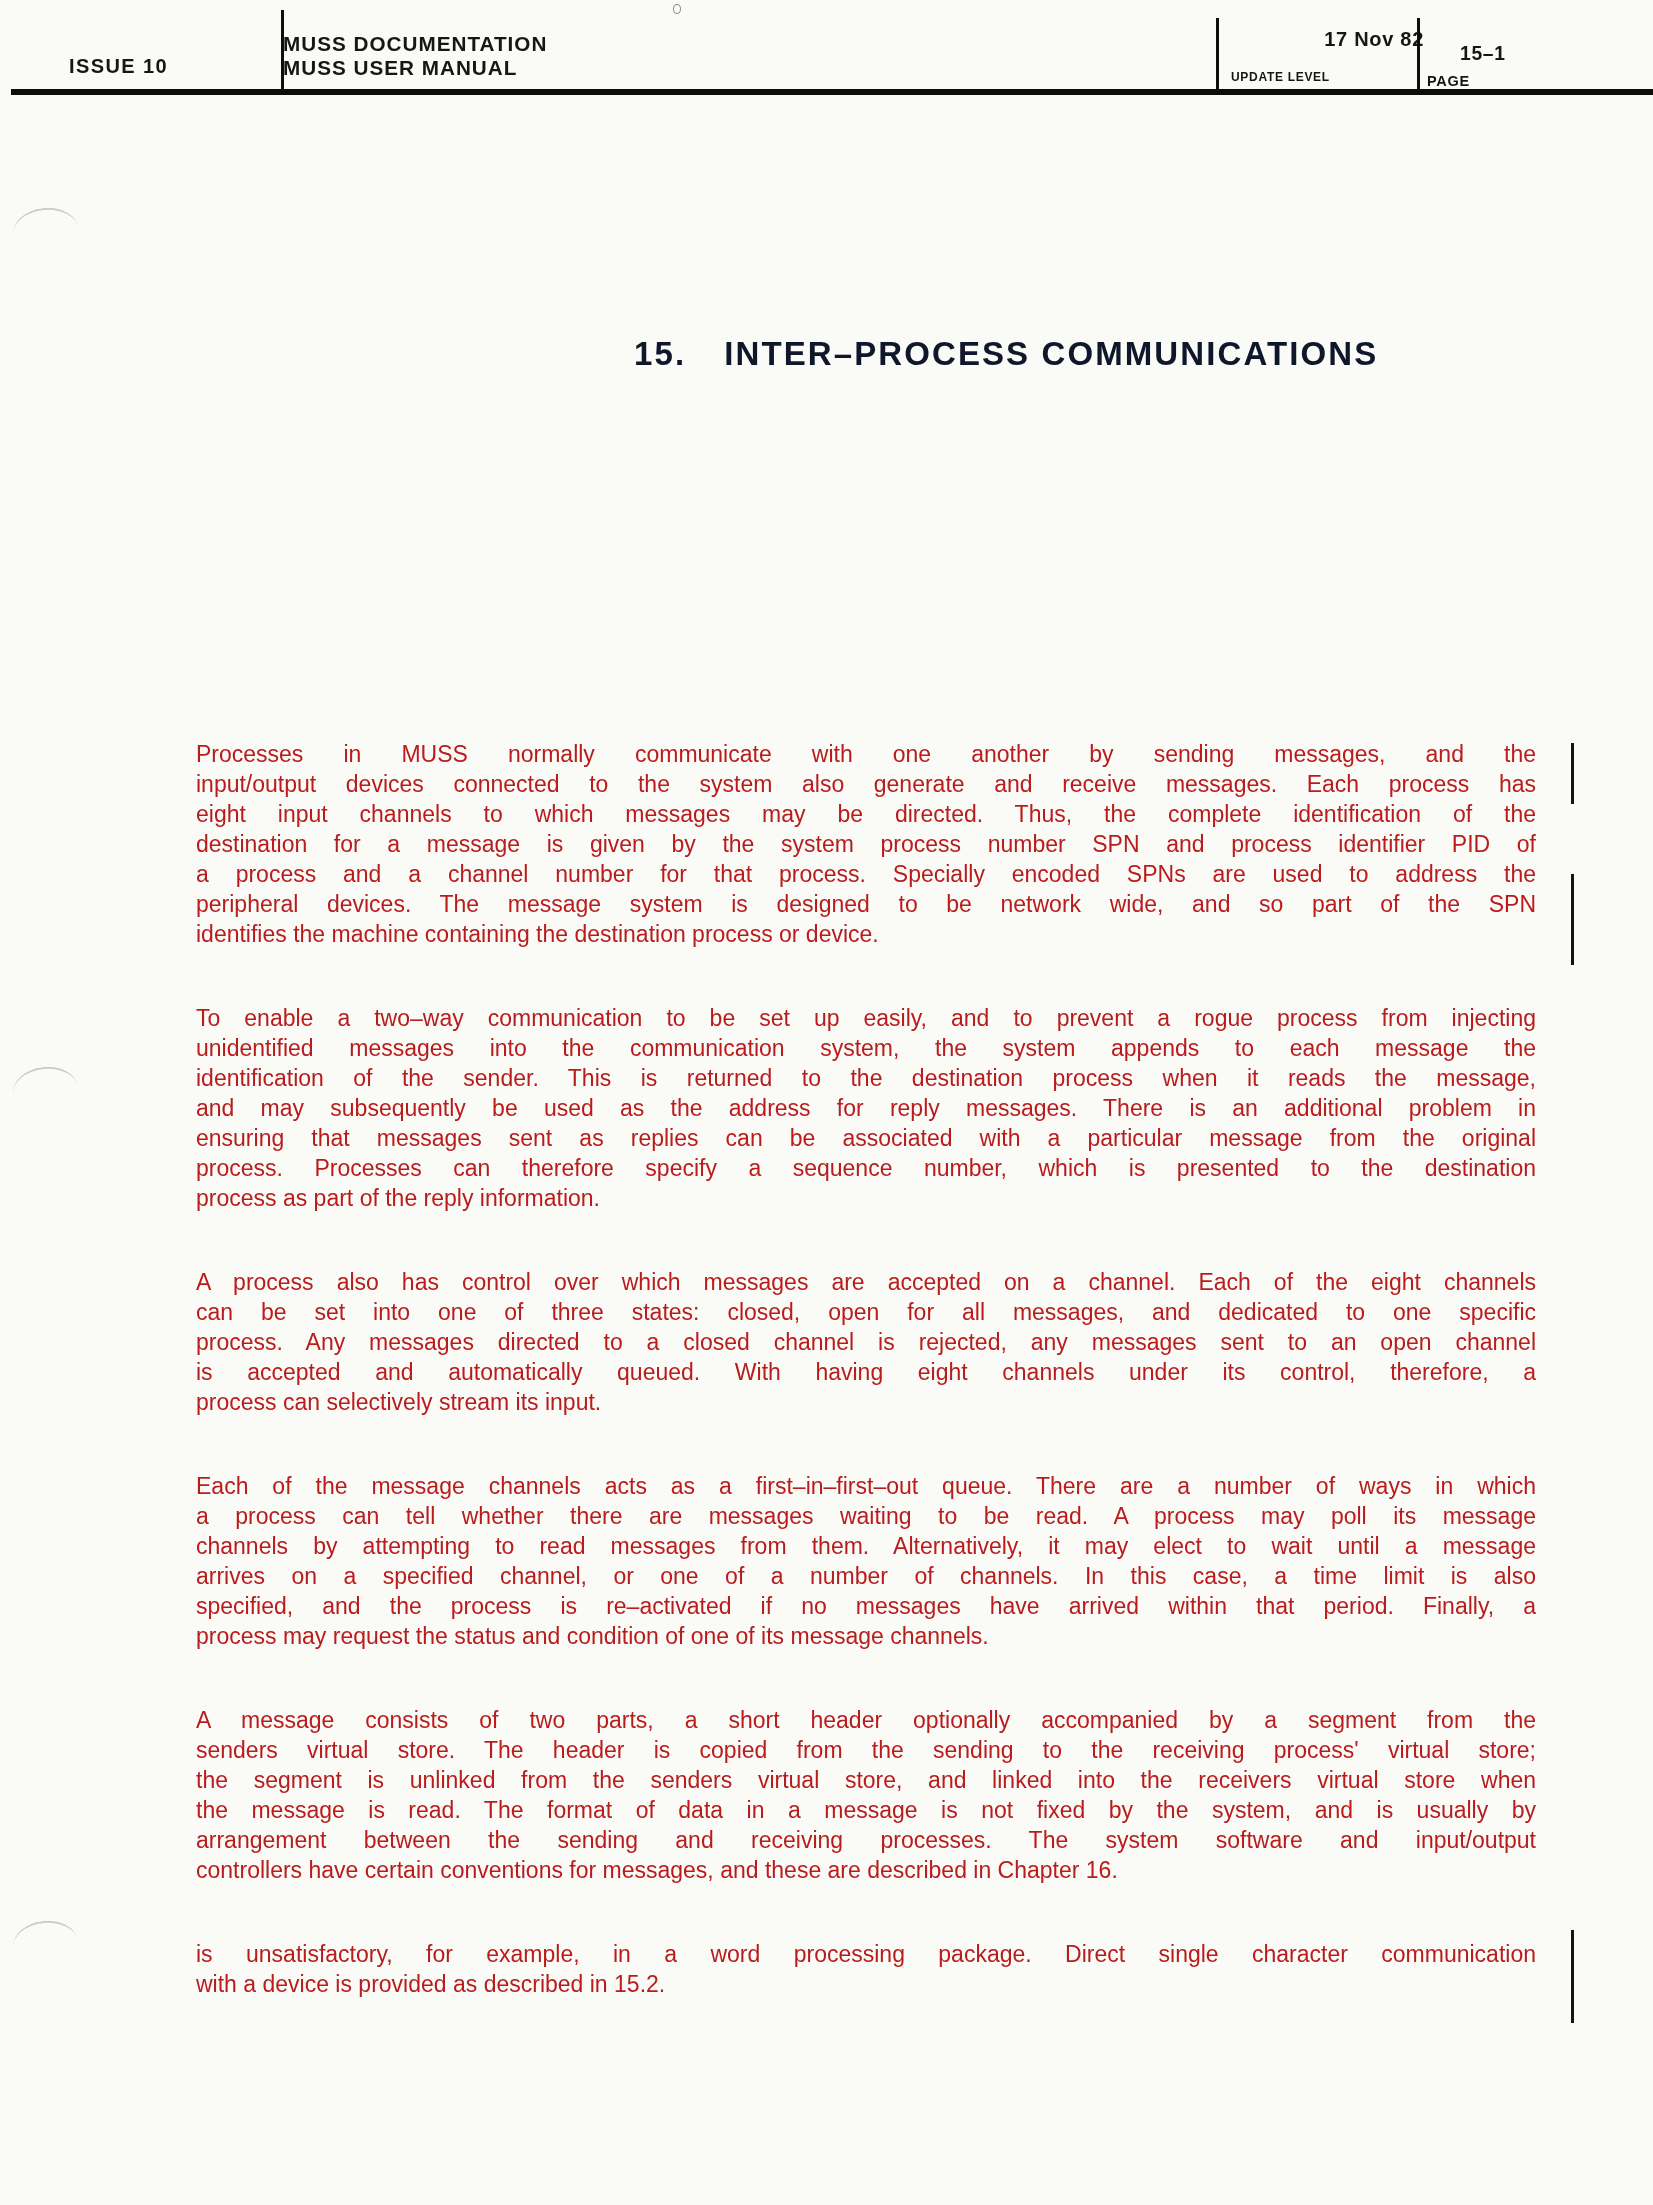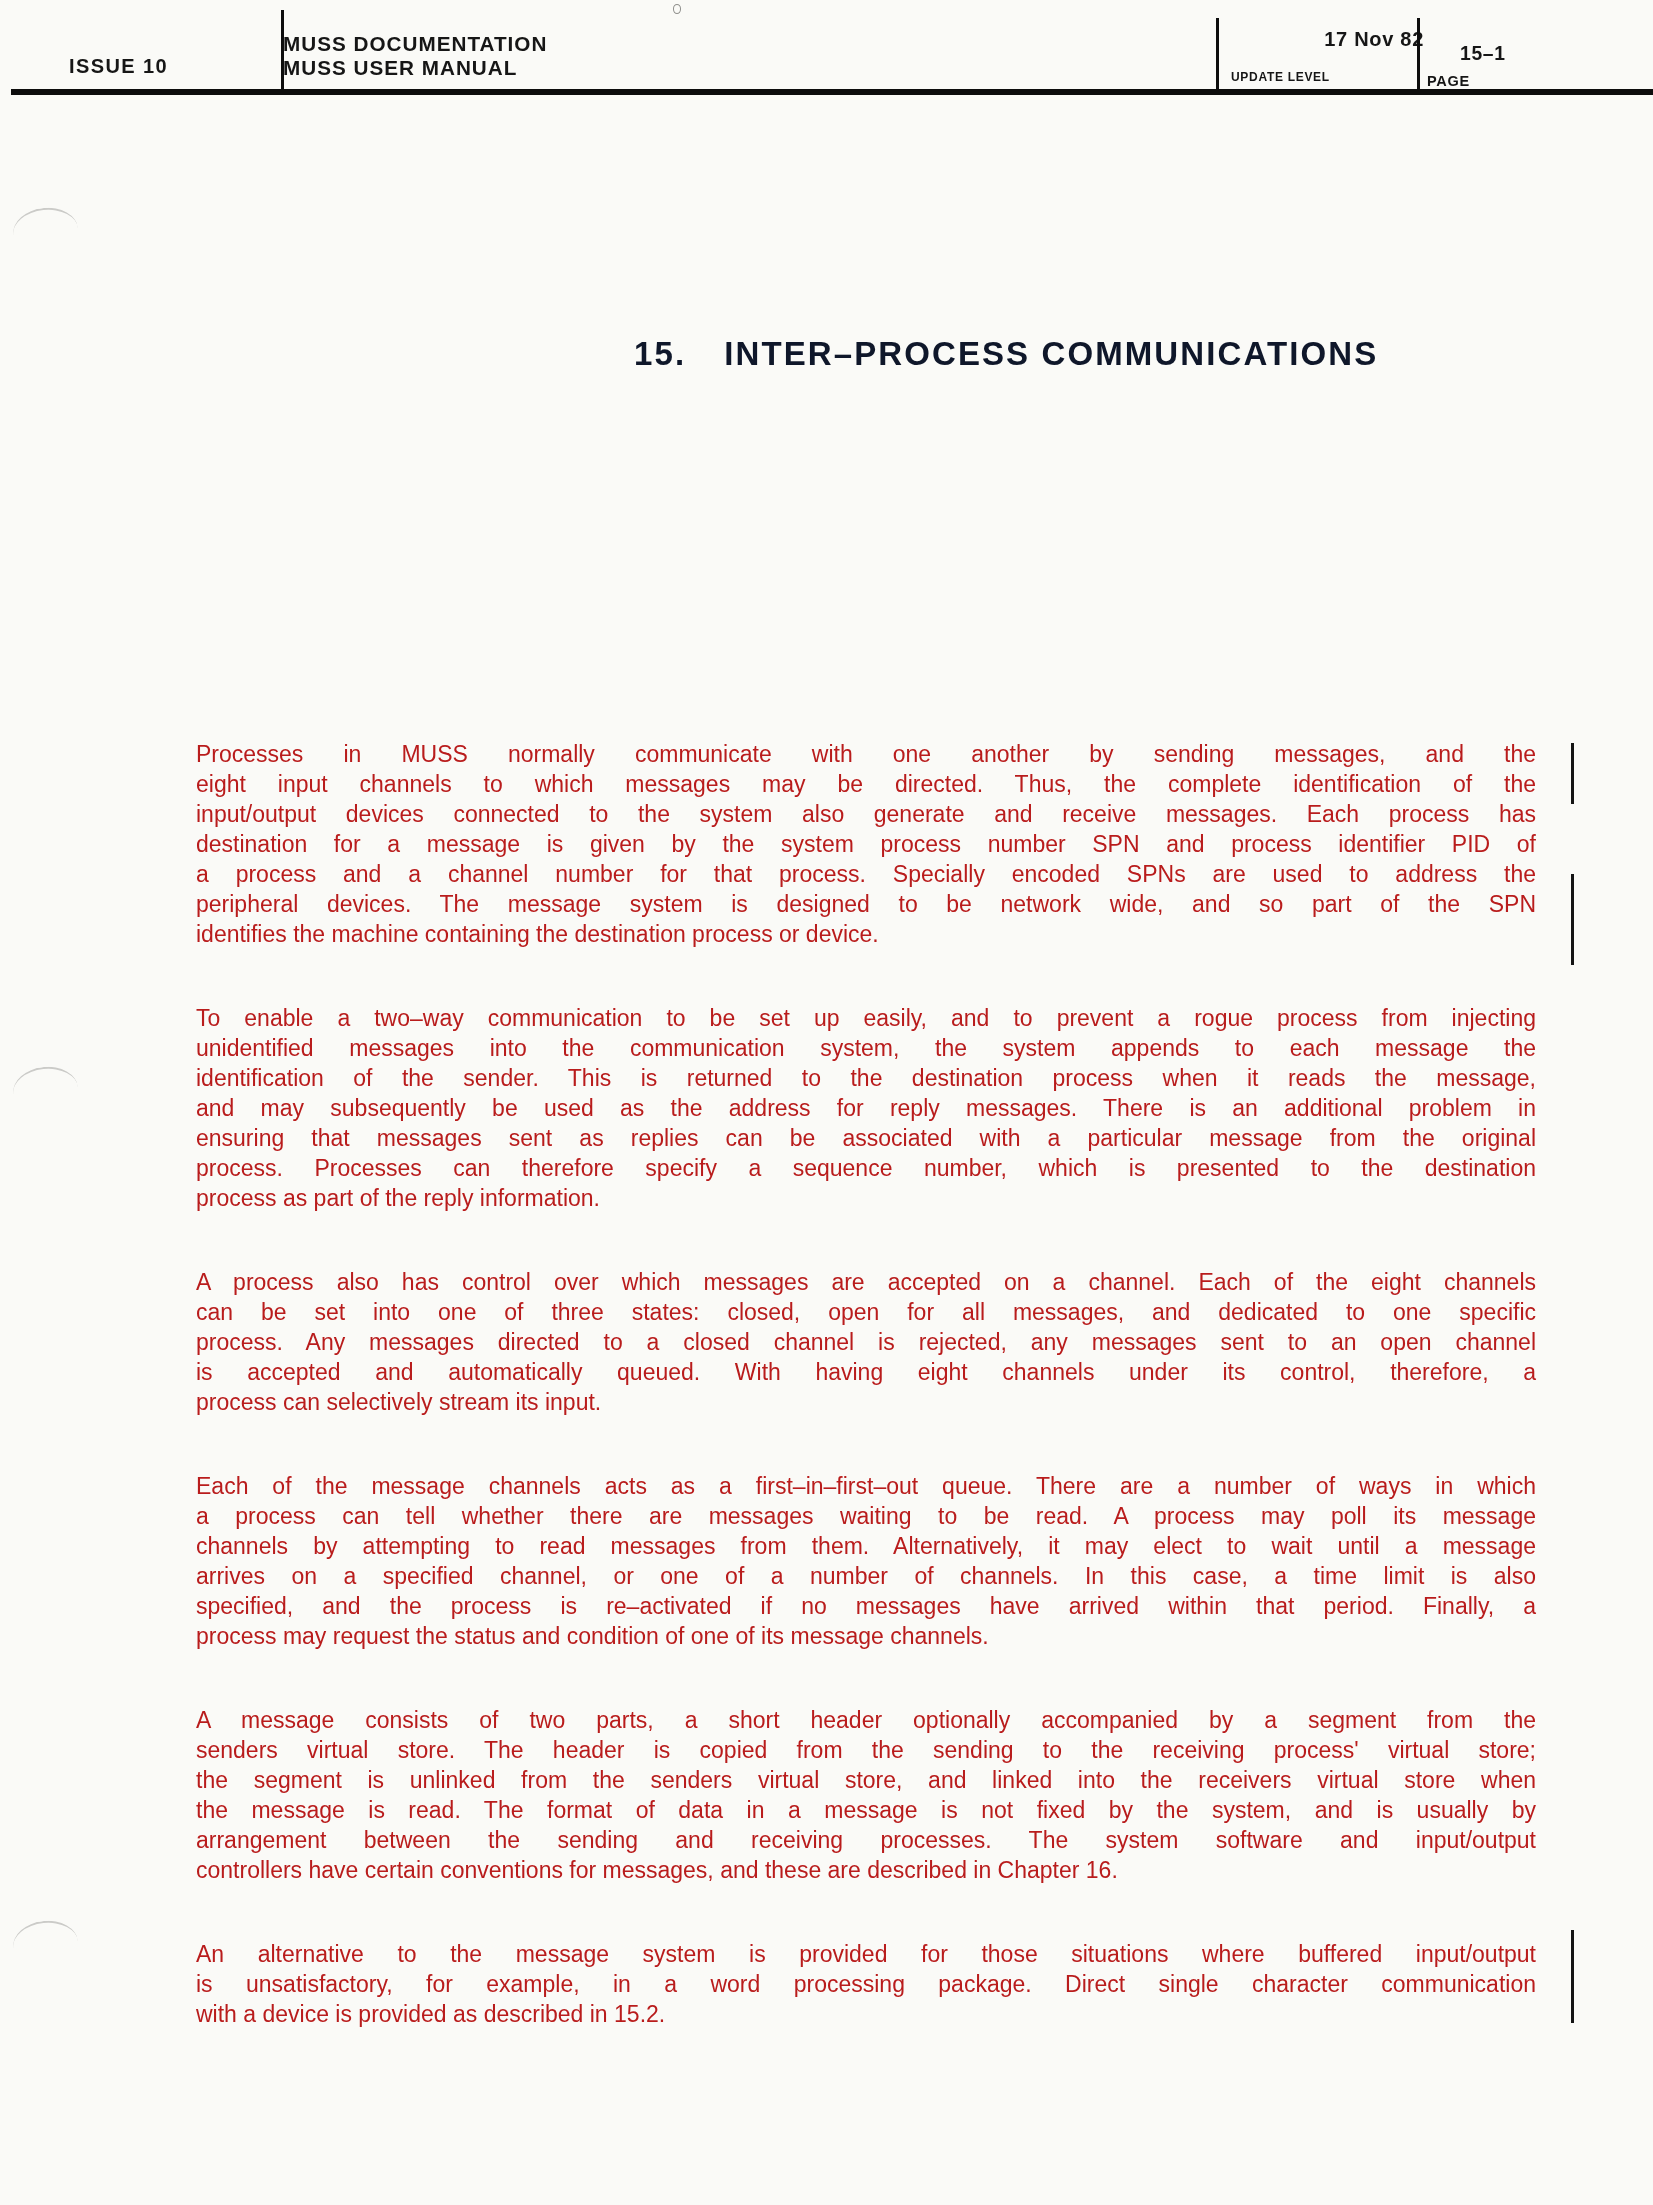--- a/index.html
+++ b/index.html
@@ -117,22 +117,22 @@
 <div class="abs vdiv vdiv3"></div>
 <div class="abs hrule"></div>
 
 <div class="abs chapter">
   <span class="num">15.</span><span>INTER–PROCESS COMMUNICATIONS</span>
 </div>
 
 <div class="abs body-text">
     <div class="paragraph">
       <div class="pline">Processes in MUSS normally communicate with one another by sending messages, and the</div>
+      <div class="pline">input/output devices connected to the system also generate and receive messages. Each process has</div>
       <div class="pline">eight input channels to which messages may be directed. Thus, the complete identification of the</div>
-      <div class="pline">input/output devices connected to the system also generate and receive messages. Each process has</div>
       <div class="pline">destination for a message is given by the system process number SPN and process identifier PID of</div>
       <div class="pline">a process and a channel number for that process. Specially encoded SPNs are used to address the</div>
       <div class="pline">peripheral devices. The message system is designed to be network wide, and so part of the SPN</div>
       <div class="pline last">identifies the machine containing the destination process or device.</div>
     </div>
     <div class="paragraph">
       <div class="pline">To enable a two–way communication to be set up easily, and to prevent a rogue process from injecting</div>
       <div class="pline">unidentified messages into the communication system, the system appends to each message the</div>
       <div class="pline">identification of the sender. This is returned to the destination process when it reads the message,</div>
       <div class="pline">and may subsequently be used as the address for reply messages. There is an additional problem in</div>
@@ -157,21 +157,20 @@
     </div>
     <div class="paragraph">
       <div class="pline">A message consists of two parts, a short header optionally accompanied by a segment from the</div>
       <div class="pline">senders virtual store. The header is copied from the sending to the receiving process' virtual store;</div>
       <div class="pline">the segment is unlinked from the senders virtual store, and linked into the receivers virtual store when</div>
       <div class="pline">the message is read. The format of data in a message is not fixed by the system, and is usually by</div>
       <div class="pline">arrangement between the sending and receiving processes. The system software and input/output</div>
       <div class="pline last">controllers have certain conventions for messages, and these are described in Chapter 16.</div>
     </div>
     <div class="paragraph">
-      <div class="pline">An alternative to the message system is provided for those situations where buffered input/output</div>
       <div class="pline">is unsatisfactory, for example, in a word processing package. Direct single character communication</div>
       <div class="pline last">with a device is provided as described in 15.2.</div>
     </div>
   </div>
 
 <div class="abs change-bar cb1"></div>
 <div class="abs change-bar cb2"></div>
 <div class="abs change-bar cb3"></div>
 
 <div class="abs scan-arc arc1"></div>

